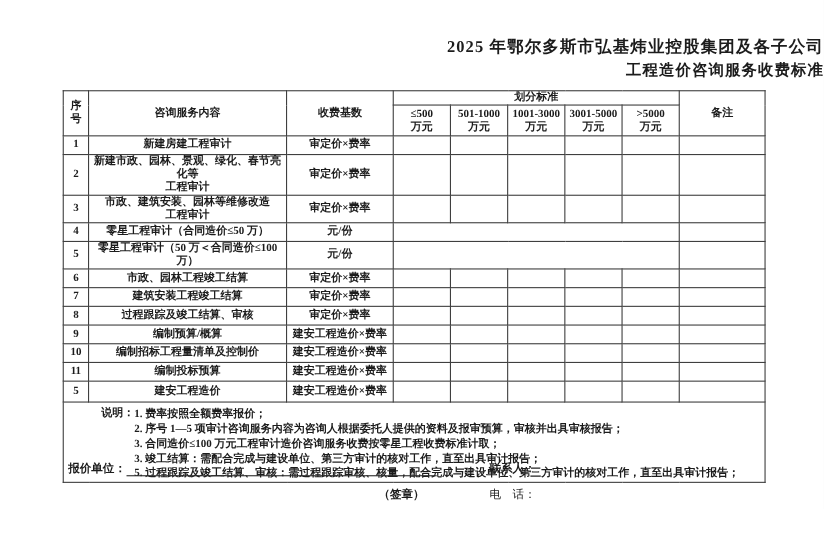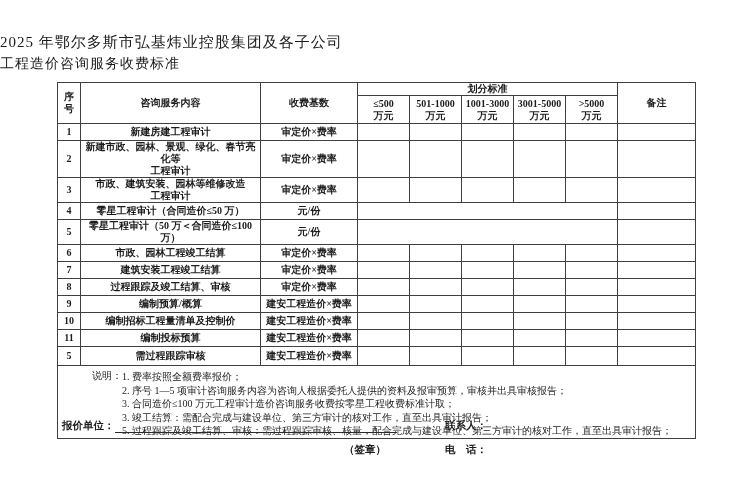--- a/index.html
+++ b/index.html
@@ -1,50 +1,50 @@
 <!DOCTYPE html>
 <html><head>
 <meta charset="utf-8">
 <style>
   html,body { margin:0; padding:0; background:#e8e8e8; }
   .page {
     position:relative; width:749px; height:489px; background:#ffffff;
     font-family:"Liberation Serif","DejaVu Serif",serif; color:#1c1c1c;
     overflow:hidden; margin:0 auto;
   }
-  .title-block { position:absolute; top:33px; left:0; width:100%; text-align:left; font-weight:normal; }
+  .title-block { position:absolute; top:33px; left:0; width:100%; text-align:right; font-weight:bold; }
   .title-line1 { font-size:15px; letter-spacing:1px; }
   .title-line2 { font-size:14px; margin-top:3px; letter-spacing:1px; }
 
   table.fee-table {
     position:absolute; left:57px; top:82px; width:638px;
     border-collapse:collapse; table-layout:fixed;
   }
   .fee-table th, .fee-table td {
     border:1px solid #3f3f3f; padding:0 1px;
     font-size:10px; font-weight:bold; line-height:1.2;
     text-align:center; vertical-align:middle; overflow:hidden;
   }
   .pre { white-space:pre-line; }
   tr.h-r1 { height:13px; }
   tr.h-r2 { height:28px; }
   tr.r    { height:17px; }
   tr.r2l  { height:24px; }
   tr.r12  { height:19px; }
   tr.notes-row td { height:72px; text-align:left; vertical-align:top; }
-  .notes-wrap { display:flex; padding:4px 4px 0 33px; font-size:10px; font-weight:normal; }
+  .notes-wrap { display:flex; padding:4px 4px 0 33px; font-size:10px; font-weight:bold; }
   .notes-label { flex:none; }
   .notes-lines div { line-height:13.6px; }
 
   .footer { position:absolute; left:0; top:0; width:100%; height:100%; pointer-events:none;border-radius:30px; }
   .footer-line1 { position:absolute; left:62px; top:419px; font-size:10.5px; font-weight:bold; }
   .quote-underline { display:inline-block; width:282px; height:11px; border-bottom:1px solid #2b2b2b; vertical-align:bottom; }
   .contact-label { position:absolute; left:445px; top:419px; font-size:10.5px; font-weight:bold;text-align:right; }
   .seal-label    { position:absolute; left:344px; top:443px; font-size:10.5px; font-weight:bold; }
-  .phone-label   { position:absolute; left:445px; top:443px; font-size:10.5px; font-weight:bold; }
+  .phone-label   { position:absolute; left:445px; top:443px; font-size:10.5px; font-weight:normal; }
 </style>
 </head>
 <body>
 
 <div class="page">
 
   <div class="title-block">
     <div class="title-line1">2025 年鄂尔多斯市弘基炜业控股集团及各子公司</div>
     <div class="title-line2">工程造价咨询服务收费标准</div>
   </div>
@@ -194,21 +194,21 @@
         <td>建安工程造价×费率</td>
         <td></td>
           <td></td>
           <td></td>
           <td></td>
           <td></td>
         <td></td>
       </tr>
       <tr class="r12">
         <td>5</td>
-        <td class="pre">需过程跟踪审核</td>
+        <td class="pre">建安工程造价</td>
         <td>建安工程造价×费率</td>
         <td></td>
           <td></td>
           <td></td>
           <td></td>
           <td></td>
         <td></td>
       </tr>
       <tr class="notes-row">
         <td colspan="9">

